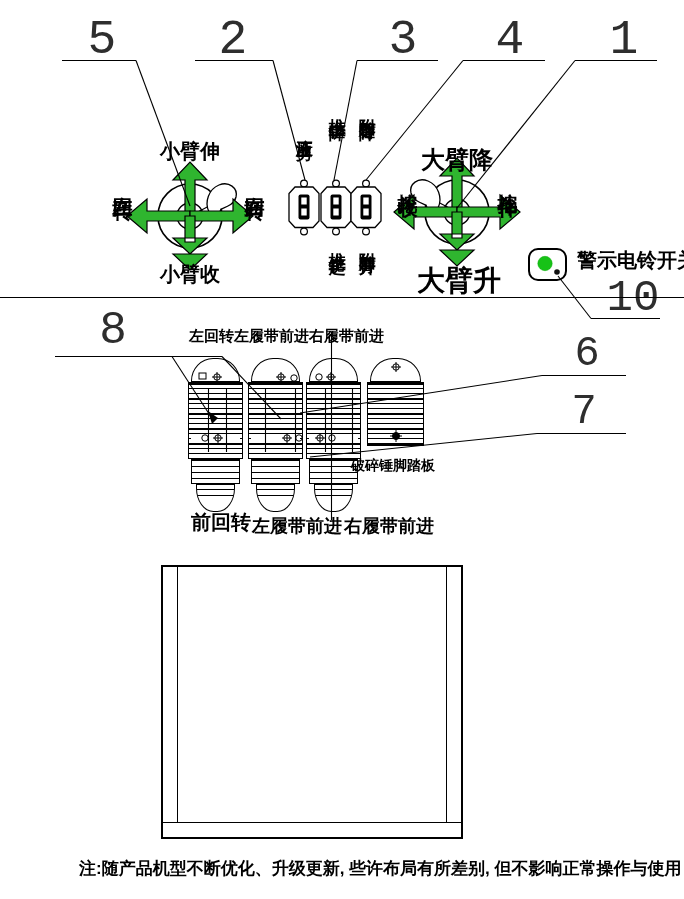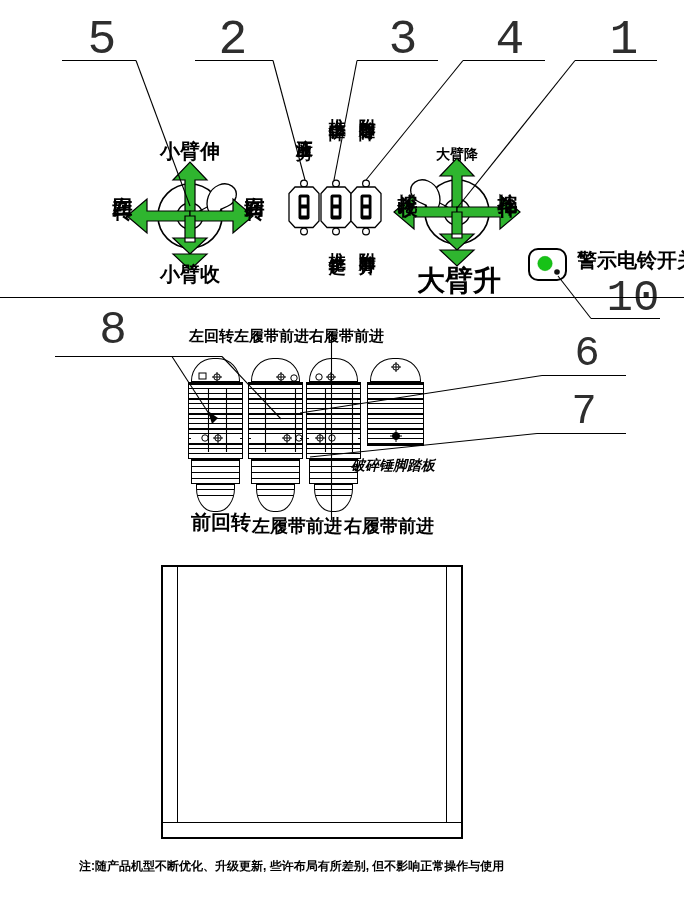--- a/index.html
+++ b/index.html
@@ -68,21 +68,21 @@
       <line x1="65" y1="66" x2="88" y2="54" stroke="#000" stroke-width="1.2"></line>
       <path d="M84,62 C79,52 84,39 94,35 C104,31 113,38 111,47 C109,55 101,57 96,59 C94,66 87,69 84,62 Z" fill="#fff" stroke="#000" stroke-width="1.3"></path>
     </g>
     <g stroke="#000" stroke-width="1.2">
       <path d="M60,66 L60,30 L48,30 L65,12 L82,30 L70,30 L70,66 Z" fill="#2fb52f"></path>
       <path d="M65,61 L22,61 L22,49 L2,66 L22,83 L22,71 L65,71 Z" fill="#2fb52f"></path>
       <path d="M65,61 L108,61 L108,49 L128,66 L108,83 L108,71 L65,71 Z" fill="#2fb52f"></path>
       <path d="M60,66 L60,92 L70,92 L70,66 Z M48,88 L82,88 L65,104 Z M48,104 L82,104 L65,120 Z" fill="#2fb52f" fill-rule="evenodd"></path>
     </g>
   </svg>
-  <div class="lbl ctr" style="left:417px;top:147px;width:80px;font-size:14px;">大臂降</div>
+  <div class="lbl ctr" style="left:417px;top:147px;width:80px;font-size:24px;">大臂降</div>
   <div class="lbl vert" style="left:397px;top:178px;font-size:20px;">挖斗收</div>
   <div class="lbl vert" style="left:497px;top:178px;font-size:20px;">挖斗伸</div>
   <div class="lbl ctr" style="left:417px;top:266px;width:80px;font-size:28px;">大臂升</div>
 
   <svg style="left:289px;top:179px;" width="30" height="57" viewBox="0 0 30 57">
     <circle cx="15" cy="4.5" r="3.4" fill="#fff" stroke="#000" stroke-width="1.2"></circle>
     <path d="M6,8 L24,8 L30,14.5 L30,42 L24,48.5 L6,48.5 L0,42 L0,14.5 Z" fill="#fff" stroke="#000" stroke-width="1.3"></path>
     <rect x="9.5" y="15.5" width="11" height="25" rx="2" fill="#000"></rect>
     <rect x="12.3" y="18.5" width="5.4" height="7" fill="#fff"></rect>
     <rect x="12.3" y="29.5" width="5.4" height="7" fill="#fff"></rect>
@@ -143,29 +143,29 @@
   <div class="white-strip" style="left:191px;top:433px;width:49px;height:9px;"></div>
   <div class="white-strip" style="left:251px;top:433px;width:49px;height:9px;"></div>
   <div class="white-strip" style="left:309px;top:433px;width:49px;height:9px;"></div>
 
   <div class="lbl" style="left:189px;top:328px;font-size:15px;">左回转</div>
   <div class="lbl" style="left:234px;top:328px;font-size:15px;">左履带前进</div>
   <div class="lbl" style="left:309px;top:328px;font-size:15px;">右履带前进</div>
   <div class="lbl" style="left:191px;top:512px;font-size:20px;">前回转</div>
   <div class="lbl" style="left:252px;top:517px;font-size:18px;">左履带前进</div>
   <div class="lbl" style="left:344px;top:517px;font-size:18px;">右履带前进</div>
-  <div class="lbl" style="left:351px;top:458px;font-size:14px;font-style:italic;">破碎锤脚踏板</div>
+  <div class="lbl" style="left:351px;top:458px;font-size:14px;">破碎锤脚踏板</div>
 
   <div class="seat" style="left:161px;top:565px;width:298px;height:270px;">
     <div class="seat-v" style="left:14px;height:255px;"></div>
     <div class="seat-v" style="left:283px;height:255px;"></div>
     <div class="seat-h" style="top:255px;"></div>
   </div>
 
-  <div class="lbl" style="left:79px;top:860px;font-size:12px;text-align:center;">注:随产品机型不断优化、升级更新, 些许布局有所差别, 但不影响正常操作与使用</div>
+  <div class="lbl" style="left:79px;top:860px;font-size:17px;text-align:center;">注:随产品机型不断优化、升级更新, 些许布局有所差别, 但不影响正常操作与使用</div>
 
   <svg style="left:0;top:0;pointer-events:none;" width="684" height="899" viewBox="0 0 684 899">
     <g stroke="#000" stroke-width="1.1" fill="none">
 
       <path d="M62,60.5 H136 M195,60.5 H273 M357,60.5 H438 M463,60.5 H545 M575,60.5 H657"></path>
 
       <line x1="136" y1="60.5" x2="190" y2="206"></line>
       <line x1="273" y1="60.5" x2="305" y2="180"></line>
       <line x1="357" y1="60.5" x2="334" y2="180"></line>
       <line x1="463" y1="60.5" x2="366" y2="180"></line>

